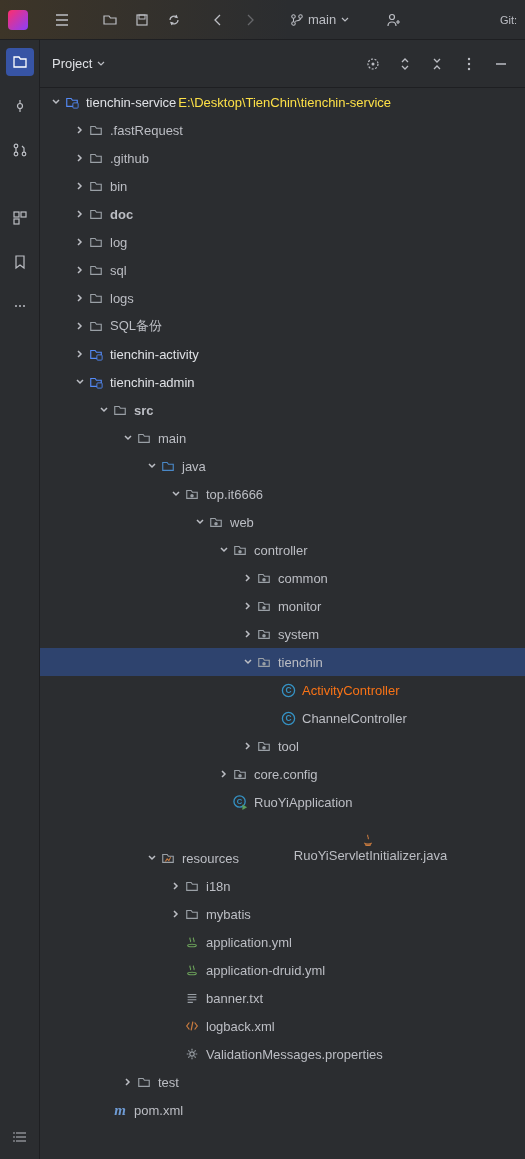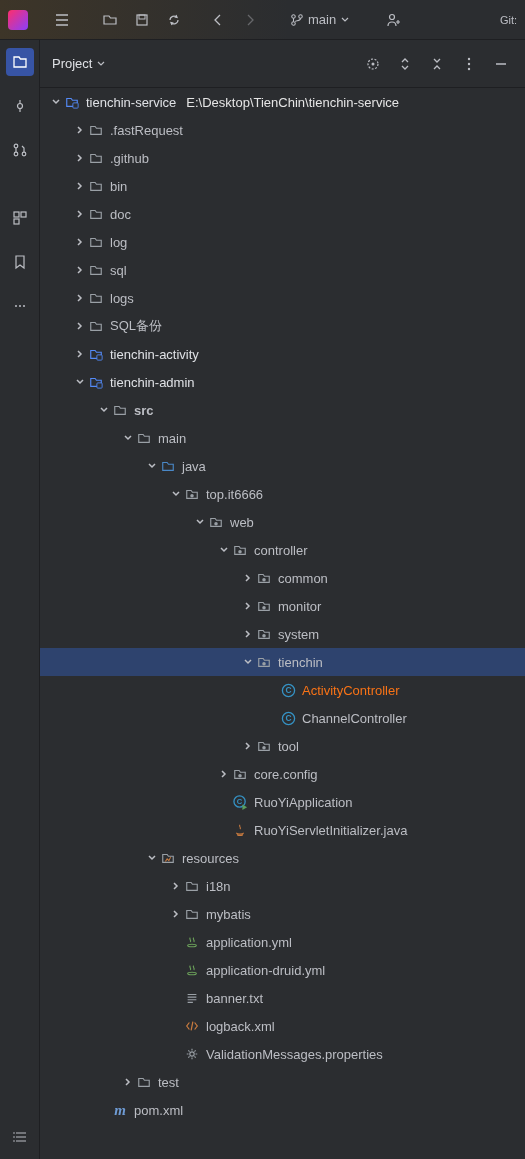--- a/index.html
+++ b/index.html
@@ -19,21 +19,21 @@
 .pa-ico { width:24px; height:24px; display:flex; align-items:center; justify-content:center; cursor:pointer; color:#bcbec4; }
 .tree { position:absolute; top:88px; left:40px; right:0; bottom:0; overflow:hidden; }
 .node { height:28px; display:flex; align-items:center; white-space:nowrap; cursor:pointer; }
 .node.sel { background:#2e436e; }
 .arrow { width:16px; height:16px; display:flex; align-items:center; justify-content:center; flex-shrink:0; }
 .arrow svg { width:10px; height:10px; }
 .ni { width:16px; height:16px; margin-right:6px; flex-shrink:0; display:flex; align-items:center; justify-content:center; }
 .nl { font-size:13px; color:#bcbec4; }
 .nl.hl { color:#dfe1e5; font-weight:500; }
 .nl.link { color:#f97316; }
-.np { color:#e5e5e5; font-size:13px; margin-left:10px; }
+.np { color:#fde047; font-size:13px; margin-left:2px; }
 .i-module { color:#4a88c7; }
 .i-maven { color:#6e9bd4; font-style:italic; font-weight:bold; font-family:Georgia,serif; }
 .chev-d svg, .chev-r svg { stroke:#bcbec4; stroke-width:1.5; fill:none; }
 .app-logo { width:20px; height:20px; background:linear-gradient(135deg,#fe2e6c,#8a3ffc); border-radius:4px; display:flex; align-items:center; justify-content:center; }
 </style>
 </head>
 <body>
 
 <div class="toolbar">
   <div class="app-logo"></div>
@@ -233,21 +233,21 @@
             <path d="M3 2l3 3-3 3" fill="none" stroke="#bcbec4" stroke-width="1.5"></path>
           </svg>
         </span>
         <span class="ni">
           <svg width="14" height="14" viewBox="0 0 16 16">
             <path d="M2 4h5l1.5 2H14v7H2z" fill="none" stroke="#9aa0a6" stroke-width="1.3"></path>
           </svg>
         </span>
         <span class="nl">bin</span>
       </div>
-      <div class="node" style="padding-left: 32px;">
+      <div class="node" style="padding-left: 32px; font-weight: bold;">
         <span class="arrow">
           <svg viewBox="0 0 10 10">
             <path d="M3 2l3 3-3 3" fill="none" stroke="#bcbec4" stroke-width="1.5"></path>
           </svg>
         </span>
         <span class="ni">
           <svg width="14" height="14" viewBox="0 0 16 16">
             <path d="M2 4h5l1.5 2H14v7H2z" fill="none" stroke="#9aa0a6" stroke-width="1.3"></path>
           </svg>
         </span>
@@ -522,21 +522,21 @@
         <span class="arrow"></span>
         <span class="ni">
           <svg width="15" height="15" viewBox="0 0 16 16">
             <circle cx="7" cy="7" r="6" fill="none" stroke="#3592c4" stroke-width="1.4"></circle>
             <text x="7" y="10" text-anchor="middle" font-size="8" fill="#3592c4" font-weight="bold">C</text>
             <path d="M10 10l5 3-5 3z" fill="#5a9e5d"></path>
           </svg>
         </span>
         <span class="nl">RuoYiApplication</span>
       </div>
-      <div class="node" style="padding-left: 176px;">
+      <div class="node" style="padding-left: 176px; flex-direction: column;">
         <span class="arrow"></span>
         <span class="ni">
           <svg width="14" height="14" viewBox="0 0 16 16">
             <path d="M4 11c0 2 8 2 8 0M5 13c0 1.5 6 1.5 6 0" fill="none" stroke="#c97b3f" stroke-width="1.2"></path>
             <path d="M8 2c-2 2 2 3 0 5" fill="none" stroke="#c97b3f" stroke-width="1.2"></path>
           </svg>
         </span>
         <span class="nl">RuoYiServletInitializer.java</span>
       </div>
       <div class="node" style="padding-left: 104px;">

